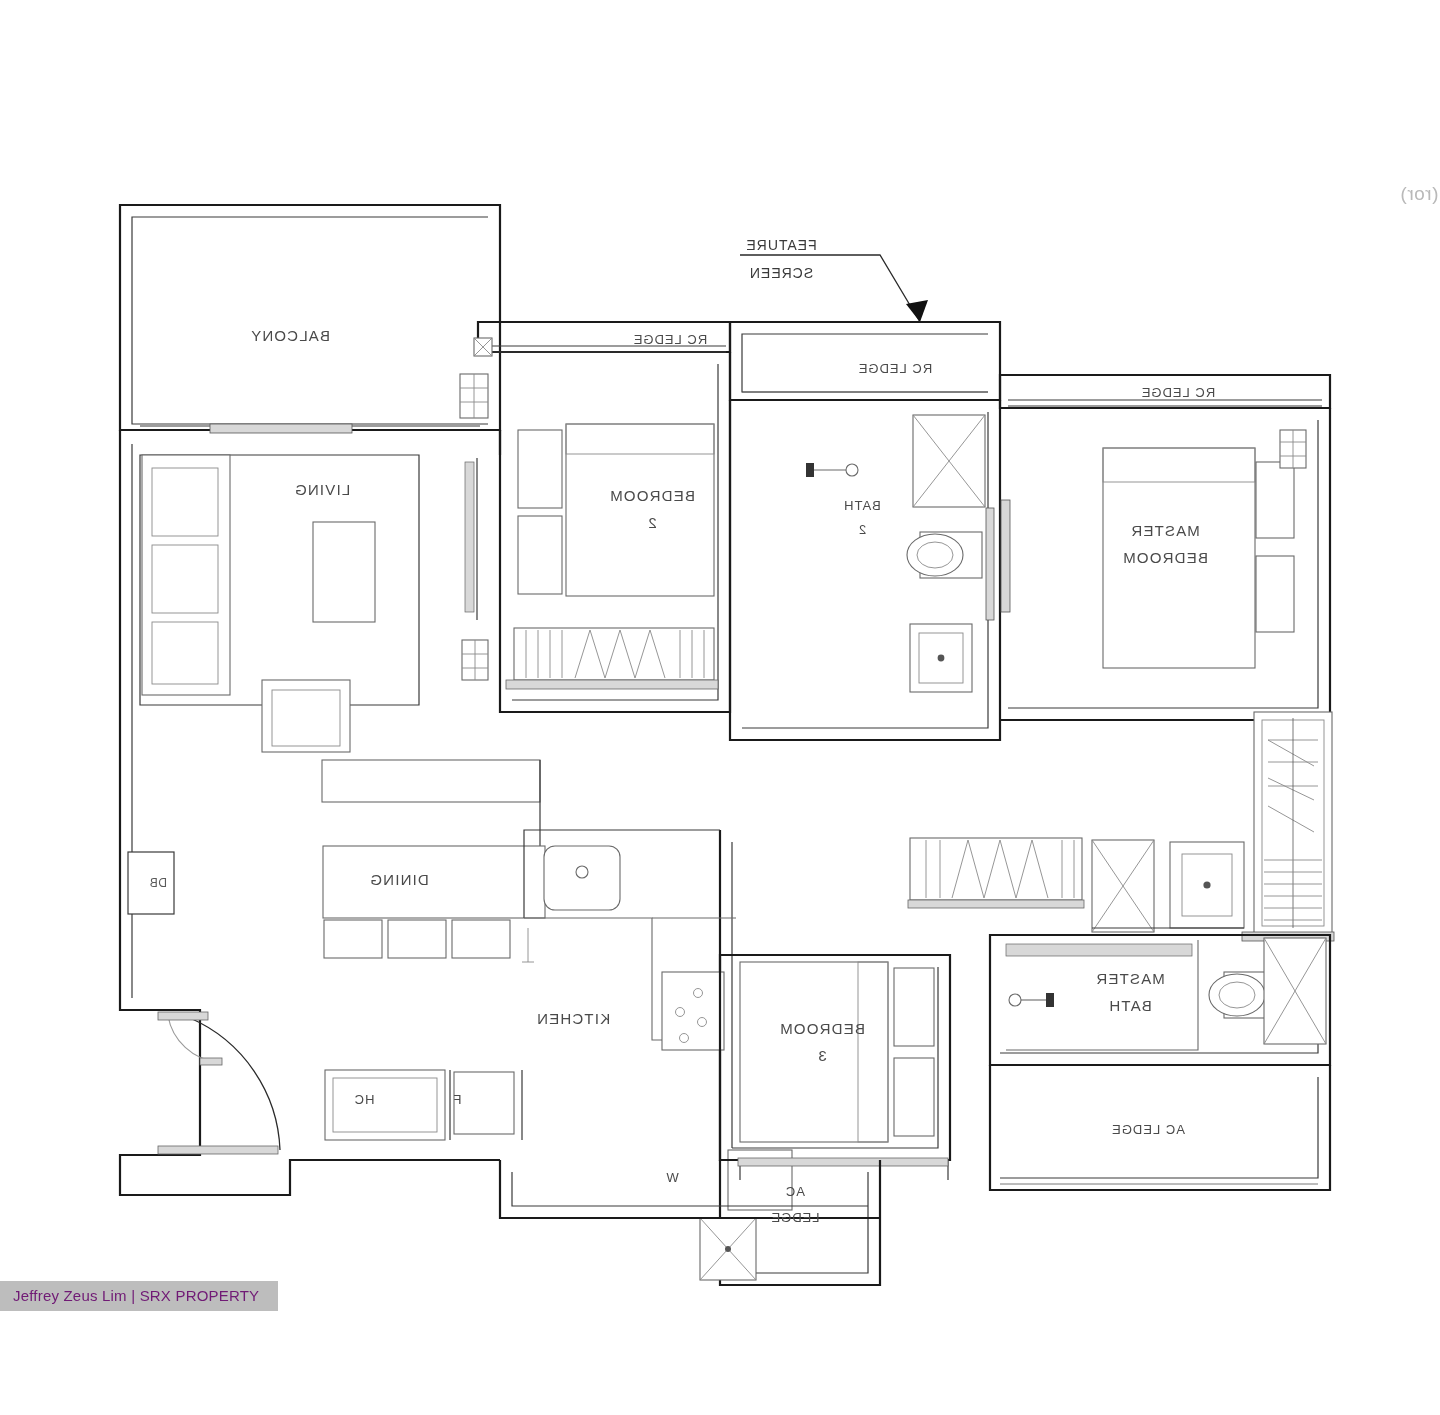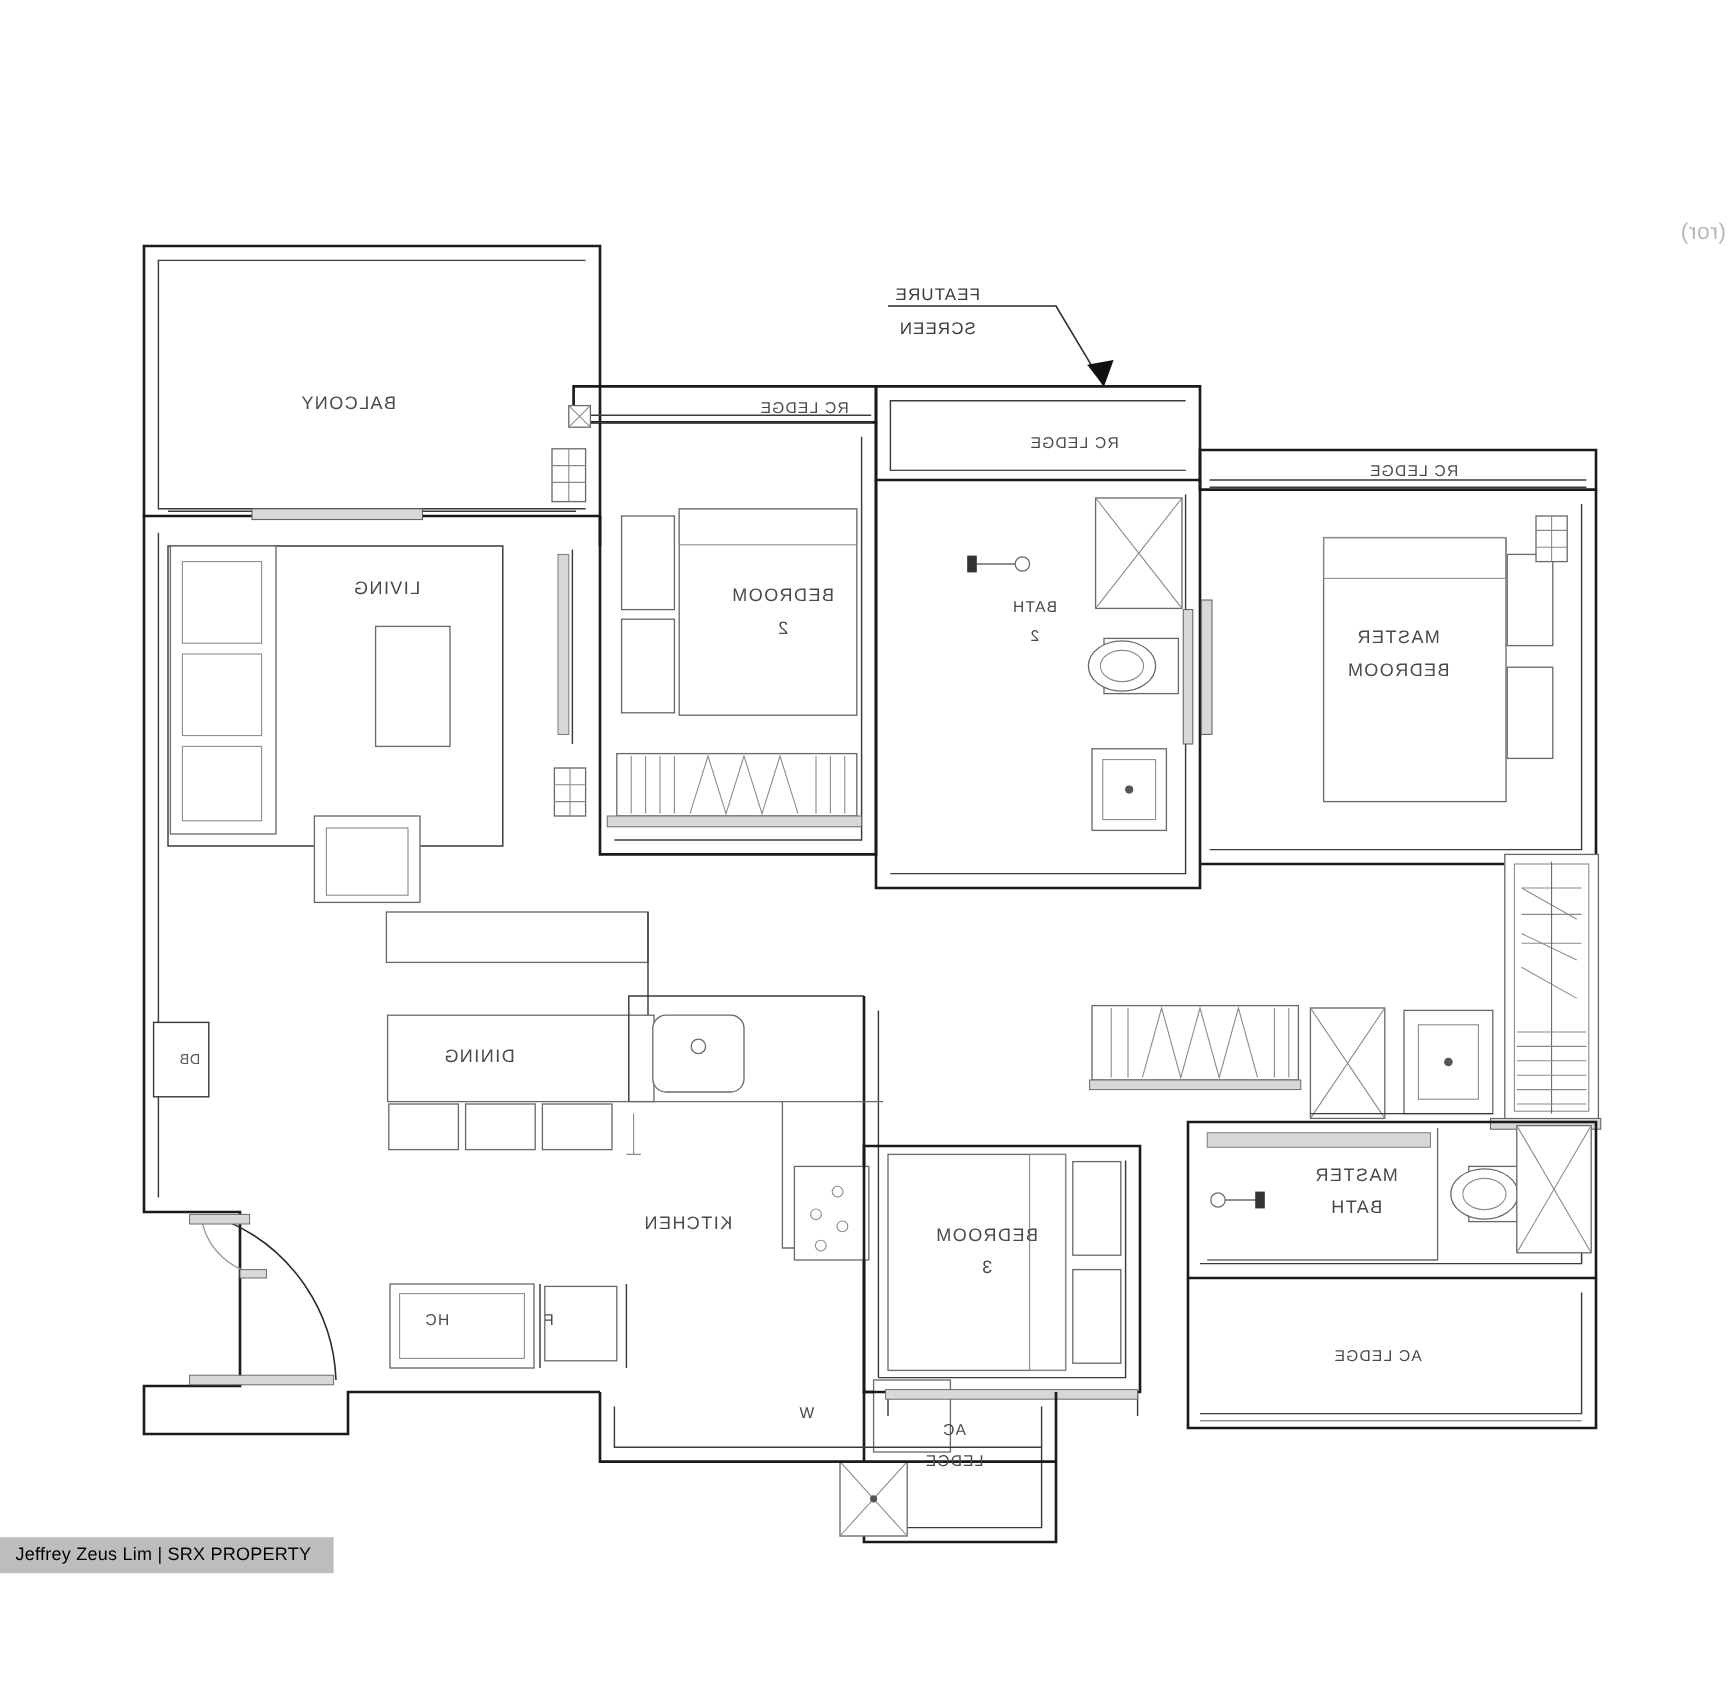--- a/index.html
+++ b/index.html
@@ -17,21 +17,21 @@
   .lbl{font-family:"Liberation Sans",sans-serif;font-size:15px;fill:#4a4a4a;
        letter-spacing:1.2px;text-anchor:middle;}
   .lbl-sm{font-family:"Liberation Sans",sans-serif;font-size:13px;fill:#4a4a4a;
        letter-spacing:1px;text-anchor:middle;}
   .lbl-xs{font-family:"Liberation Sans",sans-serif;font-size:12px;fill:#5a5a5a;
        letter-spacing:0.6px;text-anchor:middle;}
   .lbl-ann{font-family:"Liberation Sans",sans-serif;font-size:14px;fill:#3a3a3a;
        letter-spacing:1px;text-anchor:middle;}
   .leader{fill:none;stroke:#2a2a2a;stroke-width:1.3;}
   #watermark{position:absolute;left:0;top:1281px;width:278px;height:30px;
-      background:#bdbdbd;color:#000000;font-size:15px;line-height:30px;
+      background:#bdbdbd;color:#701a75;font-size:15px;line-height:30px;
       padding-left:13px;box-sizing:border-box;white-space:nowrap;
       letter-spacing:0.2px;}
   #corner-clip{position:absolute;right:2px;top:183px;font-size:19px;
       color:#b9b9b9;letter-spacing:0.5px;transform:scaleX(-1);}
 </style>
 </head>
 <body>
 
 <div id="plan-root">
 <svg width="1440" height="1415" viewBox="0 0 1440 1415">

